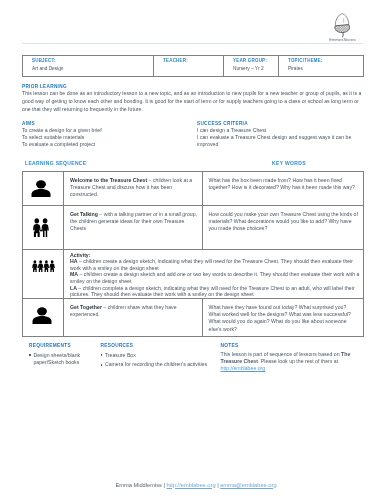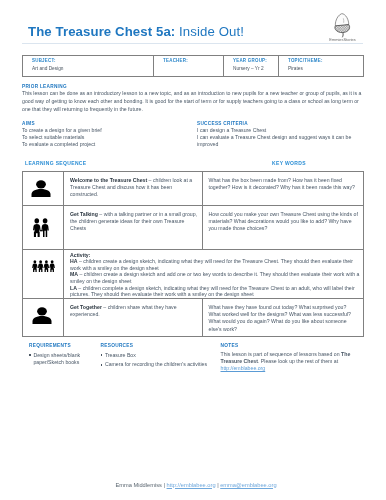--- a/index.html
+++ b/index.html
@@ -57,21 +57,20 @@
 
   
   .footer{position:absolute;left:0;top:481.5px;width:392px;text-align:center;font-size:5.7px;color:#5a6670;line-height:7px;}
   .footer a{color:#6fa8dc;text-decoration:underline;}
 </style>
 </head>
 <body>
 
 <div class="page">
 
-  <div class="title"><b>The Treasure Chest 5a:</b> <span class="light">Inside Out!</span></div>
   <div class="hrule"></div>
 
   <div class="logo">
     <svg width="17" height="25" viewBox="0 0 34 50">
       <defs>
         <pattern id="hatch" width="3.6" height="3.6" patternUnits="userSpaceOnUse" patternTransform="rotate(45)">
           <rect width="3.6" height="3.6" fill="#efefef"></rect>
           <path d="M0 0 L0 3.6" stroke="#595959" stroke-width="1.25"></path>
           <path d="M0 0 L3.6 0" stroke="#595959" stroke-width="1.25"></path>
         </pattern>

